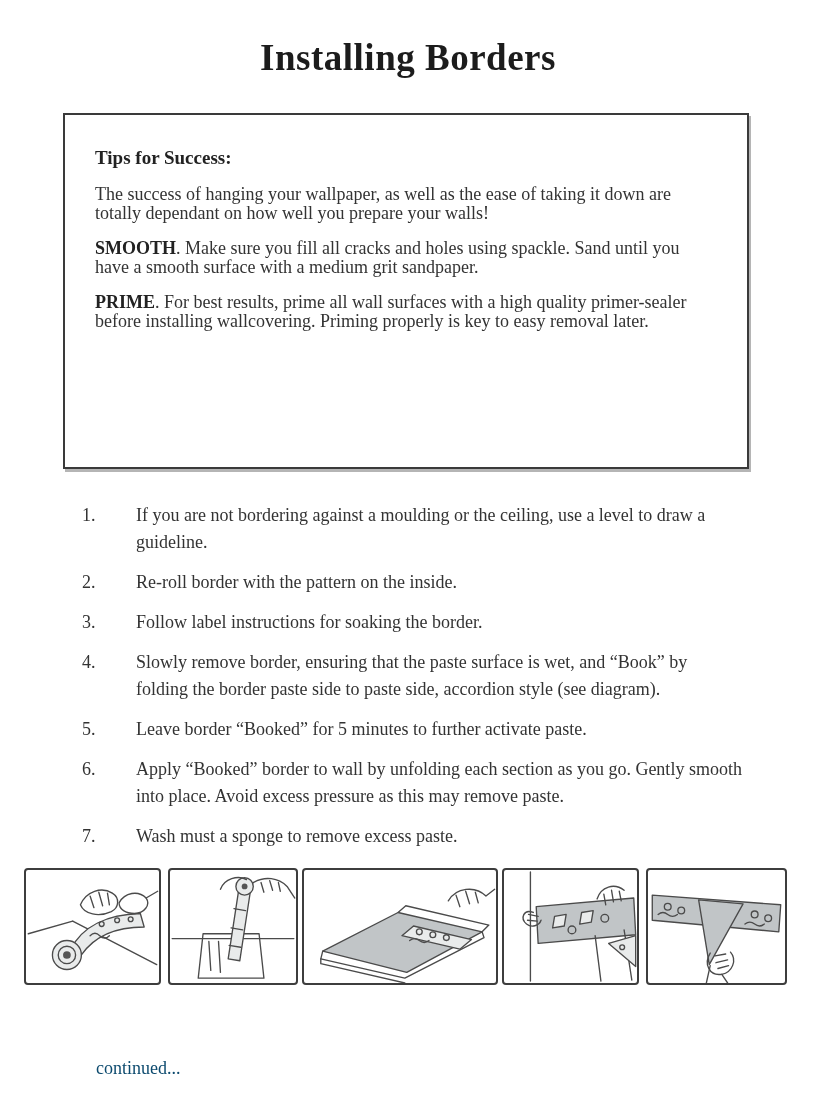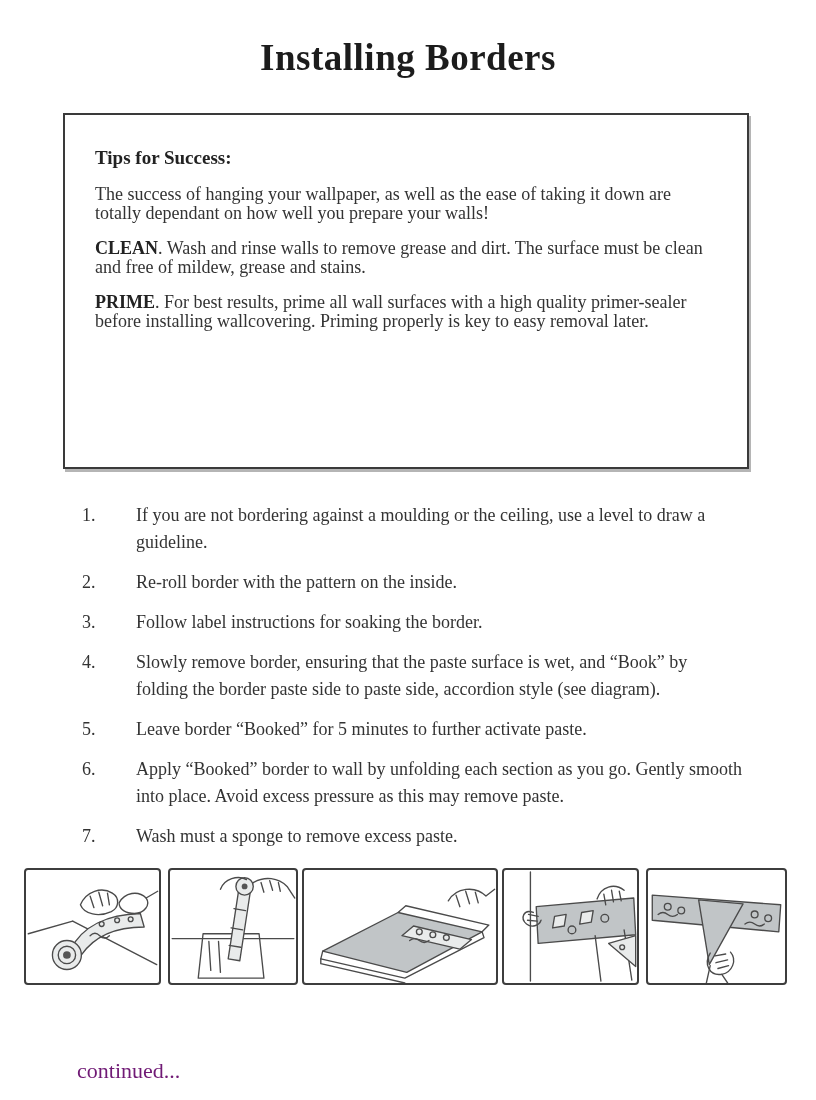--- a/index.html
+++ b/index.html
@@ -76,40 +76,40 @@
     overflow: hidden;
   }
   .figure-panel svg { display: block; width: 100%; height: 100%; }
   .panel-1 { left: 24px;  width: 137px; }
   .panel-2 { left: 168px; width: 130px; }
   .panel-3 { left: 302px; width: 196px; }
   .panel-4 { left: 502px; width: 137px; }
   .panel-5 { left: 646px; width: 141px; }
   .continued-note {
     position: absolute;
-    left: 77px; top: 1058px;
-    font-size: 22px;
-    color: #701a75;
+    left: 96px; top: 1058px;
+    font-size: 18px;
+    color: #0c4a6e;
   }
   .lineart { stroke: #4b4b4b; stroke-width: 1.4; fill: none; stroke-linecap: round; stroke-linejoin: round; }
   .grayfill { fill: #c1c5c7; stroke: #4b4b4b; stroke-width: 1.4; stroke-linejoin: round; }
   .lightfill { fill: #e9ebeb; stroke: #4b4b4b; stroke-width: 1.4; stroke-linejoin: round; }
   .darkdot { fill: #555555; stroke: none; }
 </style>
 </head>
 <body>
 
 <div class="page">
 
   <div class="page-title">Installing Borders</div>
 
   <div class="tips-box">
     <div class="tips-heading">Tips for Success:</div>
     <p>The success of hanging your wallpaper, as well as the ease of taking it down are totally dependant on how well you prepare your walls!</p>
-    <p><strong>CLEAN</strong><span>. Wash and rinse walls to remove grease and dirt. The surface must be clean and free of mildew, grease and stains.</span></p>
+    <p><strong>SMOOTH</strong><span>. Make sure you fill all cracks and holes using spackle. Sand until you have a smooth surface with a medium grit sandpaper.</span></p>
     <p><strong>PRIME</strong><span>. For best results, prime all wall surfaces with a high quality primer-sealer before installing wallcovering. Priming properly is key to easy removal later.</span></p>
   </div>
 
   <ol class="steps-list">
     <li class="step-item">
         <span class="step-num">1.</span>
         <span class="step-text">If you are not bordering against a moulding or the ceiling, use a level to draw a guideline.</span>
       </li>
     <li class="step-item">
         <span class="step-num">2.</span>

